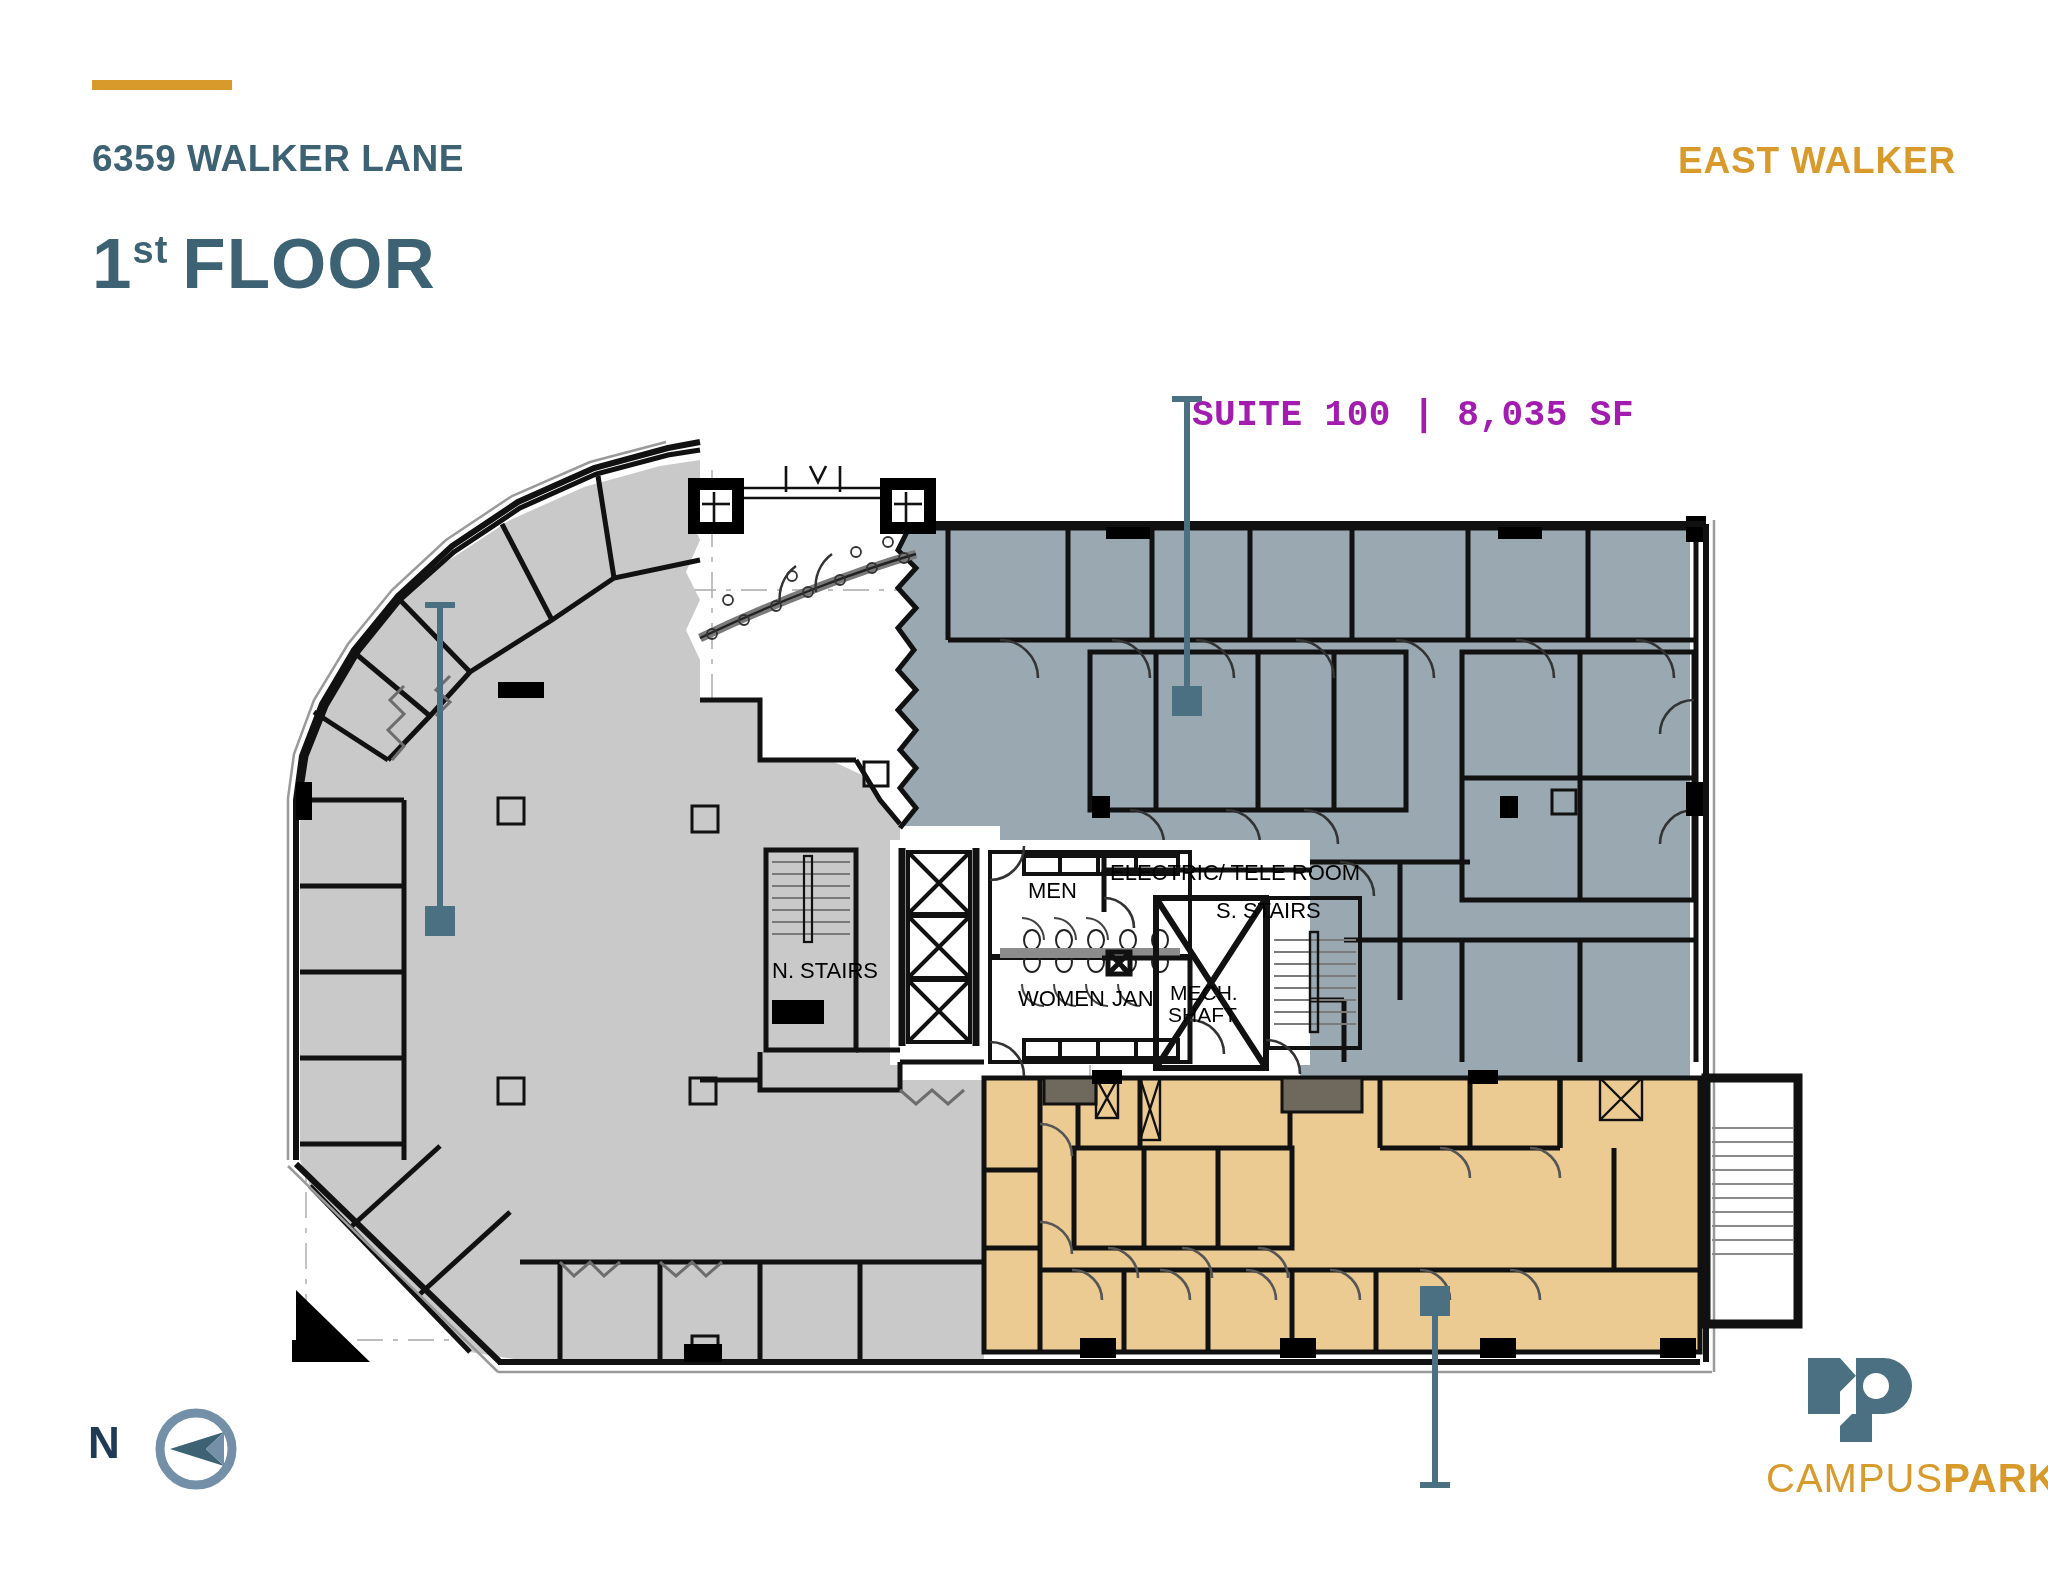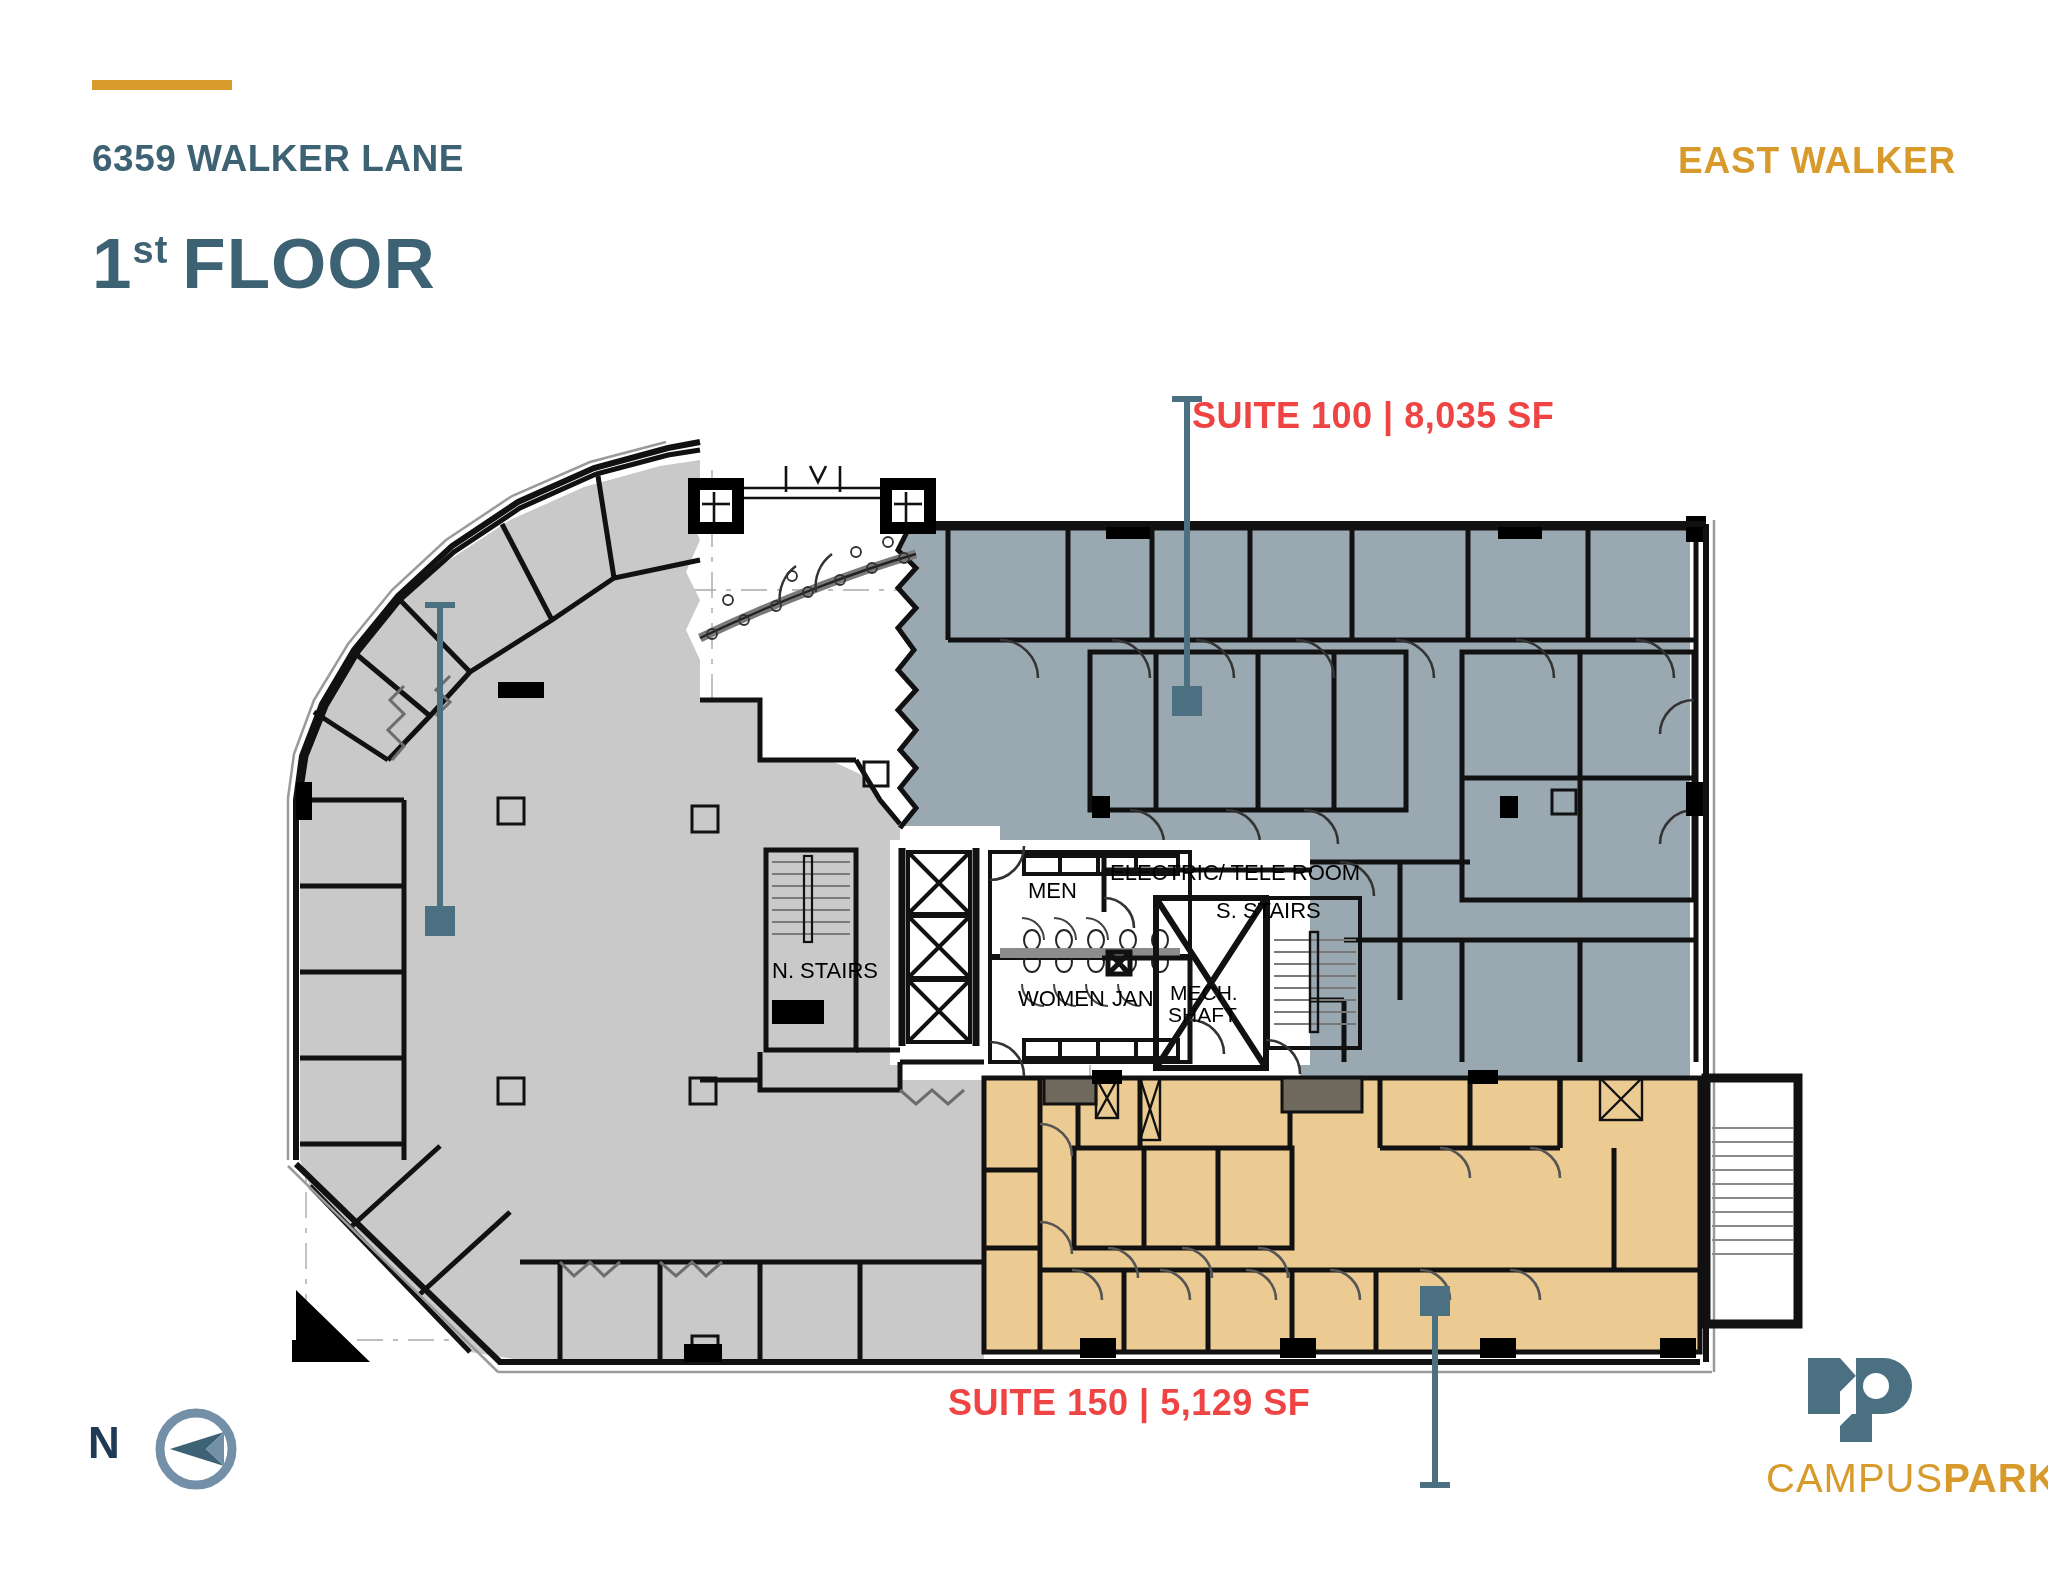--- a/index.html
+++ b/index.html
@@ -55,22 +55,23 @@
     font-size: 37px;
     font-weight: bold;
     letter-spacing: 0.8px;
     color: #d79a2b;
     white-space: nowrap;
   }
 
   
   .callout {
     position: absolute;
-    color: #ef4444;
+    color: #a21caf;
     white-space: nowrap;
+    font-family: Liberation Mono, monospace;
   }
   .callout .headline {
     font-size: 36px;
     font-weight: bold;
     letter-spacing: 0.5px;
     line-height: 1.15;
   }
   .callout .sub {
     font-size: 23px;
     font-weight: bold;
@@ -619,23 +620,20 @@
     <div class="headline">SUITE 100 | 8,035 SF</div>
   </div>
   <div class="leader leader-cap" style="left:1172px; top:396px;"></div>
   <div class="leader leader-stem" style="left:1184px; top:396px; height:302px;"></div>
   <div class="leader-box" style="left:1172px; top:686px;"></div>
 
   <div class="leader leader-cap" style="left:425px; top:602px;"></div>
   <div class="leader leader-stem" style="left:437px; top:602px; height:314px;"></div>
   <div class="leader-box" style="left:425px; top:906px;"></div>
 
-  <div class="callout" id="callout-150">
-    <div class="headline">SUITE 150 | 5,129 SF</div>
-  </div>
   <div class="leader leader-stem" style="left:1432px; top:1286px; height:202px;"></div>
   <div class="leader leader-cap" style="left:1420px; top:1482px;"></div>
   <div class="leader-box" style="left:1420px; top:1286px;"></div>
 
   <div id="north">
     <div id="north-letter">N</div>
     <svg width="104" height="90" style="position:absolute; left:56px; top:0;" viewBox="0 0 104 90" xmlns="http://www.w3.org/2000/svg">
       <circle cx="52" cy="45" r="36" fill="none" stroke="#7390a8" stroke-width="9"></circle>
       <path d="M 80,28 L 26,45 L 80,62 L 62,45 Z" fill="#3d6273"></path>
       <path d="M 80,28 L 62,45 L 80,62 Z" fill="#7390a8"></path>

